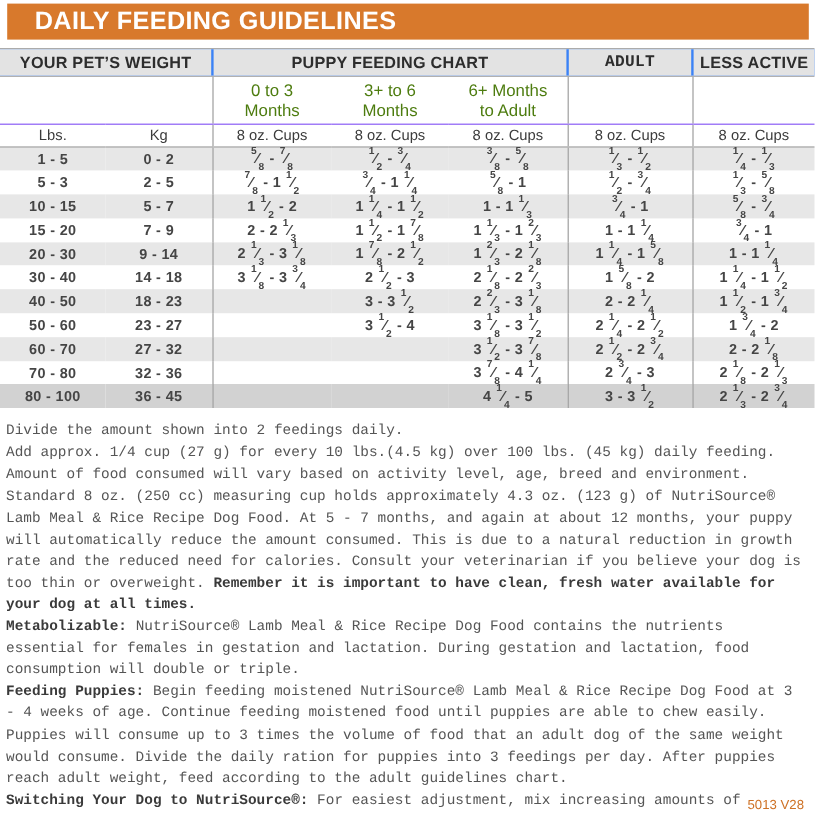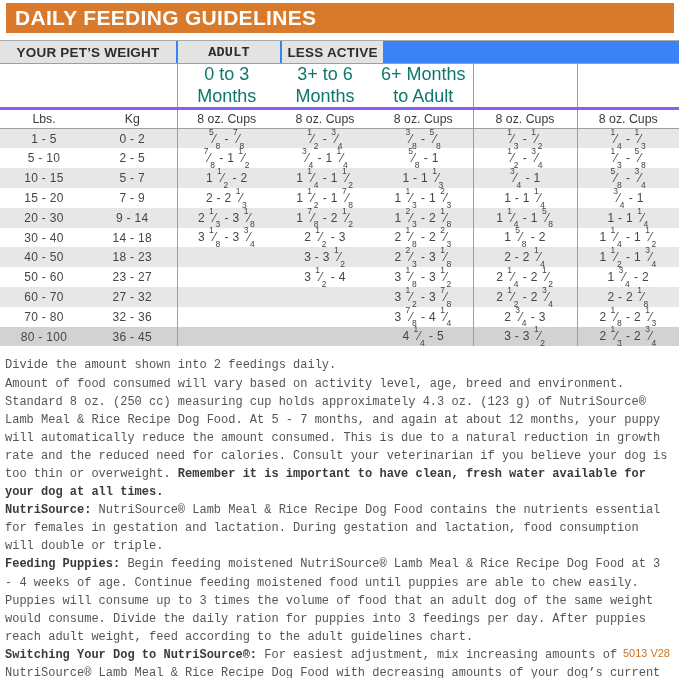--- a/index.html
+++ b/index.html
@@ -14,21 +14,21 @@
   
   .title-bar{
     margin:3px 5px 0 6px;
     height:30px;
     background:#D8792C;
     color:#ffffff;
     font-weight:bold;
     font-size:21px;
     letter-spacing:0.3px;
     line-height:30px;
-    padding-left:9px;
+    padding-left:23px;
   }
   
   .band-wrap{
     margin-top:7px;
     border-top:1px solid #ababab;
     border-bottom:1px solid #9e9e9e;
   }
   .band{
     display:flex;
     height:22px;
@@ -47,65 +47,68 @@
   
   table.feed{
     width:679px;border-collapse:collapse;table-layout:fixed;
   }
   table.feed td{
     text-align:center;vertical-align:middle;padding:0;
     font-size:12.3px;color:#454545;
   }
   tr.agehead td{
     height:39px;
-    border-bottom:3px solid #8b5cf6;
-    font-size:18px;color:#0f766e;line-height:1.2;
+    border-bottom:1px solid #8b5cf6;
+    font-size:14px;color:#4d7c0f;line-height:1.2;
   }
   tr.unitrow td{
     height:18px;
     border-bottom:1px solid #9e9e9e;
     font-size:12.3px;color:#3b3b3b;
   }
   td.vl{border-left:1px solid #9e9e9e;}
-  tbody.rows tr{height:19.8px;}
+  tbody.rows tr{height:19.8px;font-weight:bold;}
   tbody.rows tr:nth-child(odd){background:#e7e7e7;}
   tbody.rows tr:last-child{background:#d2d2d2;}
   tbody.rows td{font-size:12px;letter-spacing:0.3px;}
   .fr{white-space:nowrap;}
   .fr sup{font-size:8.5px;position:relative;top:-3px;left:0.5px;}
   .fr sub{font-size:8.5px;position:relative;top:2.5px;left:-0.5px;}
   
   .notes{
     padding:10px 8px 0 5px;
     font-size:12px;
     line-height:18.1px;
     color:#555555;
     font-family:Liberation Mono, monospace;
   }
   .notes p{margin:0;}
   .notes b{color:#3a3a3a;}
   
   .code{
-    position:absolute;right:9px;bottom:19px;
+    position:absolute;right:9px;bottom:1px;
     color:#CE7226;font-size:11px;padding-left:44px;
   }
 </style>
 </head>
 <body>
 
 <div class="page">
 
   <div class="title-bar">
     <span>DAILY FEEDING GUIDELINES</span>
   </div>
 
   <div class="band-wrap">
     <div class="band">
       <div class="seg seg-weight">
         <span>YOUR PET’S WEIGHT</span>
+      </div>
+      <div class="seg seg-puppy">
+        <span>PUPPY FEEDING CHART</span>
       </div>
       <div class="seg seg-adult">
         <span>ADULT</span>
       </div>
       <div class="seg seg-less">
         <span>LESS ACTIVE</span>
       </div>
     </div>
   </div>
 
@@ -151,21 +154,21 @@
         <tr>
           <td>1 - 5</td>
           <td>0 - 2</td>
           <td class="vl"><span class="fr"><sup>5</sup>⁄<sub>8</sub></span> - <span class="fr"><sup>7</sup>⁄<sub>8</sub></span></td>
           <td><span class="fr"><sup>1</sup>⁄<sub>2</sub></span> - <span class="fr"><sup>3</sup>⁄<sub>4</sub></span></td>
           <td><span class="fr"><sup>3</sup>⁄<sub>8</sub></span> - <span class="fr"><sup>5</sup>⁄<sub>8</sub></span></td>
           <td class="vl"><span class="fr"><sup>1</sup>⁄<sub>3</sub></span> - <span class="fr"><sup>1</sup>⁄<sub>2</sub></span></td>
           <td class="vl"><span class="fr"><sup>1</sup>⁄<sub>4</sub></span> - <span class="fr"><sup>1</sup>⁄<sub>3</sub></span></td>
         </tr>
         <tr>
-          <td>5 - 10</td>
+          <td>5 - 3</td>
           <td>2 - 5</td>
           <td class="vl"><span class="fr"><sup>7</sup>⁄<sub>8</sub></span> - 1 <span class="fr"><sup>1</sup>⁄<sub>2</sub></span></td>
           <td><span class="fr"><sup>3</sup>⁄<sub>4</sub></span> - 1 <span class="fr"><sup>1</sup>⁄<sub>4</sub></span></td>
           <td><span class="fr"><sup>5</sup>⁄<sub>8</sub></span> - 1</td>
           <td class="vl"><span class="fr"><sup>1</sup>⁄<sub>2</sub></span> - <span class="fr"><sup>3</sup>⁄<sub>4</sub></span></td>
           <td class="vl"><span class="fr"><sup>1</sup>⁄<sub>3</sub></span> - <span class="fr"><sup>5</sup>⁄<sub>8</sub></span></td>
         </tr>
         <tr>
           <td>10 - 15</td>
           <td>5 - 7</td>
@@ -245,22 +248,23 @@
           <td></td>
           <td>4 <span class="fr"><sup>1</sup>⁄<sub>4</sub></span> - 5</td>
           <td class="vl">3 - 3 <span class="fr"><sup>1</sup>⁄<sub>2</sub></span></td>
           <td class="vl">2 <span class="fr"><sup>1</sup>⁄<sub>3</sub></span> - 2 <span class="fr"><sup>3</sup>⁄<sub>4</sub></span></td>
         </tr>
       </tbody>
   </table>
 
   <div class="notes" id="notes">
       <p>Divide the amount shown into 2 feedings daily.</p>
+      <p>Add approx. 1/4 cup (27 g) for every 10 lbs.(4.5 kg) over 100 lbs. (45 kg) daily feeding.</p>
       <p>Amount of food consumed will vary based on activity level, age, breed and environment. Standard 8 oz. (250 cc) measuring cup holds approximately 4.3 oz. (123 g) of NutriSource® Lamb Meal &amp; Rice Recipe Dog Food. At 5 - 7 months, and again at about 12 months, your puppy will automatically reduce the amount consumed. This is due to a natural reduction in growth rate and the reduced need for calories. Consult your veterinarian if you believe your dog is too thin or overweight. <b>Remember it is important to have clean, fresh water available for your dog at all times.</b></p>
-      <p><b>NutriSource:</b> NutriSource® Lamb Meal &amp; Rice Recipe Dog Food contains the nutrients essential for females in gestation and lactation. During gestation and lactation, food consumption will double or triple.</p>
+      <p><b>Metabolizable:</b> NutriSource® Lamb Meal &amp; Rice Recipe Dog Food contains the nutrients essential for females in gestation and lactation. During gestation and lactation, food consumption will double or triple.</p>
       <p><b>Feeding Puppies:</b> Begin feeding moistened NutriSource® Lamb Meal &amp; Rice Recipe Dog Food at 3 - 4 weeks of age. Continue feeding moistened food until puppies are able to chew easily. Puppies will consume up to 3 times the volume of food that an adult dog of the same weight would consume. Divide the daily ration for puppies into 3 feedings per day. After puppies reach adult weight, feed according to the adult guidelines chart.</p>
       <p><b>Switching Your Dog to NutriSource®:</b> For easiest adjustment, mix increasing amounts of NutriSource® Lamb Meal &amp; Rice Recipe Dog Food with decreasing amounts of your dog’s current food over a 5-day period, until you are feeding only NutriSource®. Adjust as needed for age and activity level.</p>
       <p><b>Cups per bag:</b> 5 lbs. - 21 Cups  |  15 lbs. -  64 Cups  |  30 lbs. -  128 Cups</p>
     </div>
 
   <div class="code">5013 V28</div>
 
 </div>
 
 </body></html>

